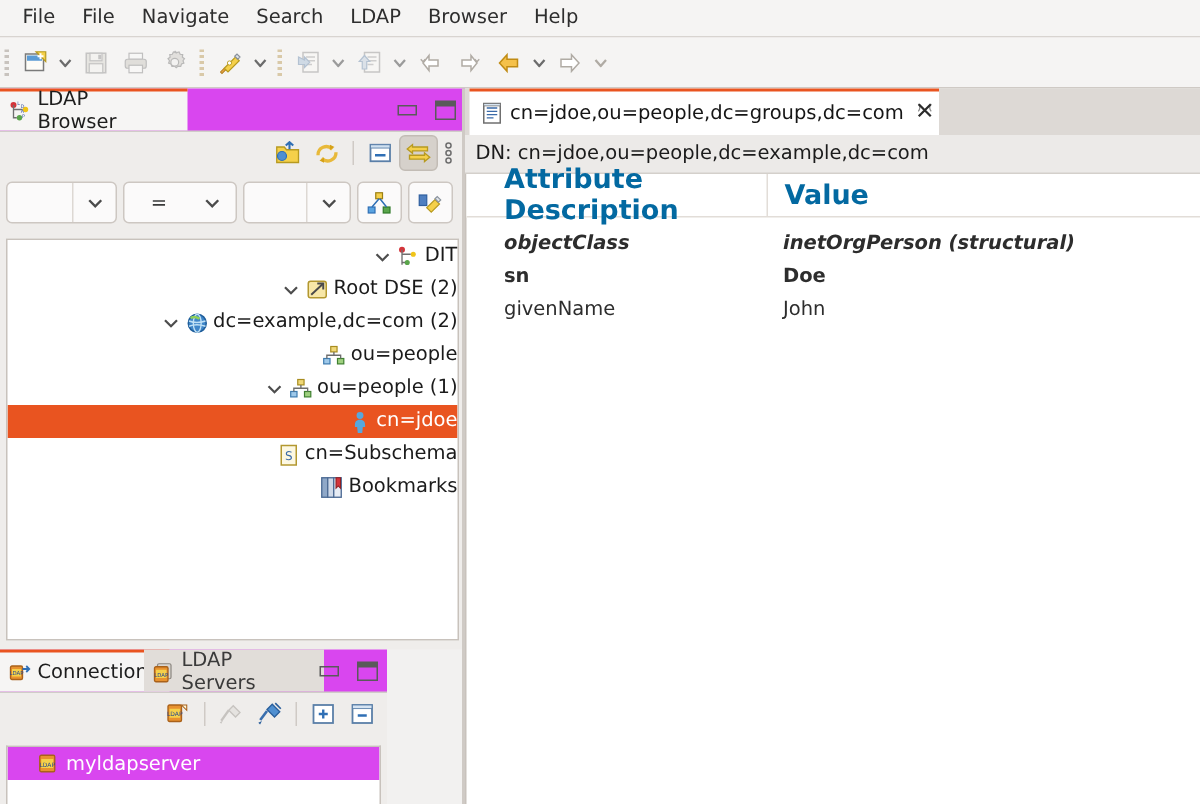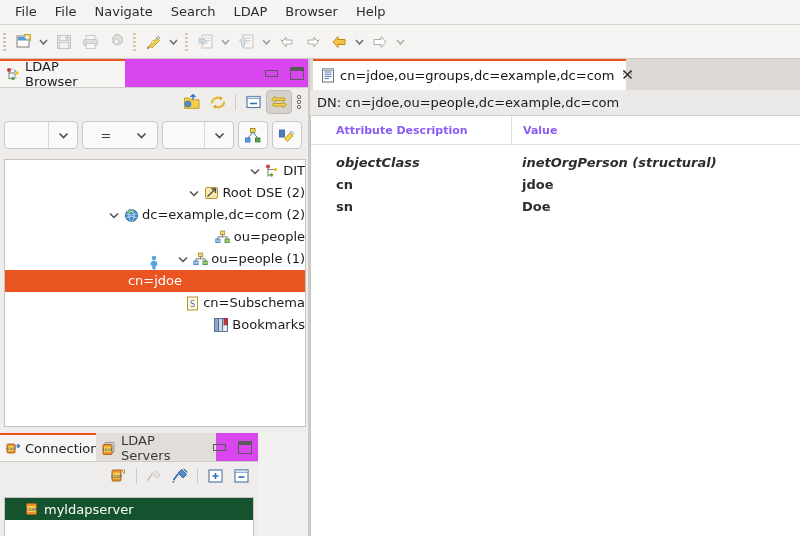--- a/index.html
+++ b/index.html
@@ -141,37 +141,37 @@
     background: #ffffff; border: 1px solid #c8c2bc;
     overflow: hidden;
     box-sizing: border-box;
   }
   .trow {
     height: 22px; display: flex; align-items: center;
     font-size: 13px; white-space: nowrap; cursor: default;
     color: #1b1b1b;
     justify-content: flex-end;
   }
-  .trow.sel { background: #e95420; color: #ffffff; flex-direction: column; }
+  .trow.sel { background: #e95420; color: #ffffff; }
   .twist { width: 16px; height: 22px; display: flex; align-items: center; justify-content: center; }
   .ticon { width: 18px; height: 22px; display: flex; align-items: center; justify-content: center; margin-right: 2px; }
   .tlabel { line-height: 22px; }
 
   
   .conn-panel {
     position: absolute; left: 0; top: 433px; width: 258px; height: 103px;
     background: #efedeb;
   }
   .conn-list {
     position: absolute; left: 4px; top: 64px; right: 4px; bottom: 0px;
     background: #ffffff; border: 1px solid #c8c2bc; border-bottom: none;
     box-sizing: border-box; overflow: hidden;
   }
   .crow { height: 22px; display: flex; align-items: center; font-size: 13px; padding-left: 20px; cursor: default;}
-  .crow.sel { background: #14532d; color: #fff; }
+  .crow.sel { background: #d946ef; color: #fff; }
 
   
   .editor {
     position: absolute; left: 310px; top: 59px; width: 490px; height: 477px;
     background: #e4e1de;
   }
   .etabrow { position: relative; height: 31px; background: #ddd9d5; }
   .etab {
     position: absolute; left: 3px; top: 0; height: 31px;
     display: flex; align-items: center; gap: 5px;
@@ -193,21 +193,21 @@
   }
   .attrarea {
     position: absolute; left: 0; top: 57px; right: 0; bottom: 0;
     background: #ffffff;
     border-left: 1px solid #c8c2bc;
     box-sizing: border-box;
   }
   .attrhead {
     height: 28px; display: flex; align-items: center;
     background: #ffffff; border-bottom: 1px solid #e2ddd8;
-    color: #8b5cf6; font-weight: bold; font-size: 11px;
+    color: #0369a1; font-weight: bold; font-size: 18px;
   }
   .col-a { width: 200px; padding-left: 25px; box-sizing: border-box; }
   .col-b { flex: 1; padding-left: 11px; box-sizing: border-box;
            border-left: 1px solid #e2ddd8; height: 100%; display:flex; align-items:center;}
   .attrrow { height: 22px; display: flex; align-items: center; font-size: 13px; cursor: default;}
   .attrrow .col-b { border-left: none; }
   .bi { font-weight: bold; font-style: italic; }
   .b  { font-weight: bold; }
 
   
@@ -669,21 +669,21 @@
   <div class="editor">
     <div class="etabrow">
       <div class="etab" style="width:313px;">
         <span style="display:flex;">
           <svg width="14" height="15" viewBox="0 0 14 15">
             <rect x="1.5" y="1" width="11" height="13" fill="#ffffff" stroke="#6f6f6f" stroke-width="1"></rect>
             <path d="M3.5 4 h7 M3.5 6.2 h7 M3.5 8.4 h7 M3.5 10.6 h4.5" stroke="#3a6aa8" stroke-width="0.9"></path>
             <rect x="1.5" y="1" width="11" height="1.6" fill="#d8e6f3" stroke="#6f6f6f" stroke-width="0.5"></rect>
           </svg>
         </span>
-        <span>cn=jdoe,ou=groups,dc=example,dc=com</span>
+        <span>cn=jdoe,ou=people,dc=groups,dc=com</span>
         <span class="etab-close">
           <svg width="11" height="11" viewBox="0 0 11 11">
             <path d="M1.5 1.5 L9.5 9.5 M9.5 1.5 L1.5 9.5" stroke="#2b2b2b" stroke-width="1.5" fill="none"></path>
             <path d="M1.2 1.2 q2 2.5 0 5 M9.8 1.2 q-2 2.5 0 5" stroke="#2b2b2b" stroke-width="0.8" fill="none" opacity="0.55"></path>
           </svg>
         </span>
       </div>
     </div>
 
     <div class="dnbar">
@@ -696,23 +696,23 @@
         <div class="col-b">Value</div>
       </div>
 
       <div style="height:6px"></div>
 
       <div class="attrrow">
         <div class="col-a bi">objectClass</div>
         <div class="col-b bi">inetOrgPerson (structural)</div>
       </div>
       <div class="attrrow">
-        <div class="col-a b">cn</div>
-        <div class="col-b b">jdoe</div>
-      </div>
-      <div class="attrrow">
         <div class="col-a b">sn</div>
         <div class="col-b b">Doe</div>
       </div>
+      <div class="attrrow">
+        <div class="col-a">givenName</div>
+        <div class="col-b">John</div>
+      </div>
     </div>
   </div>
 
 </div>
 
 </body></html>

